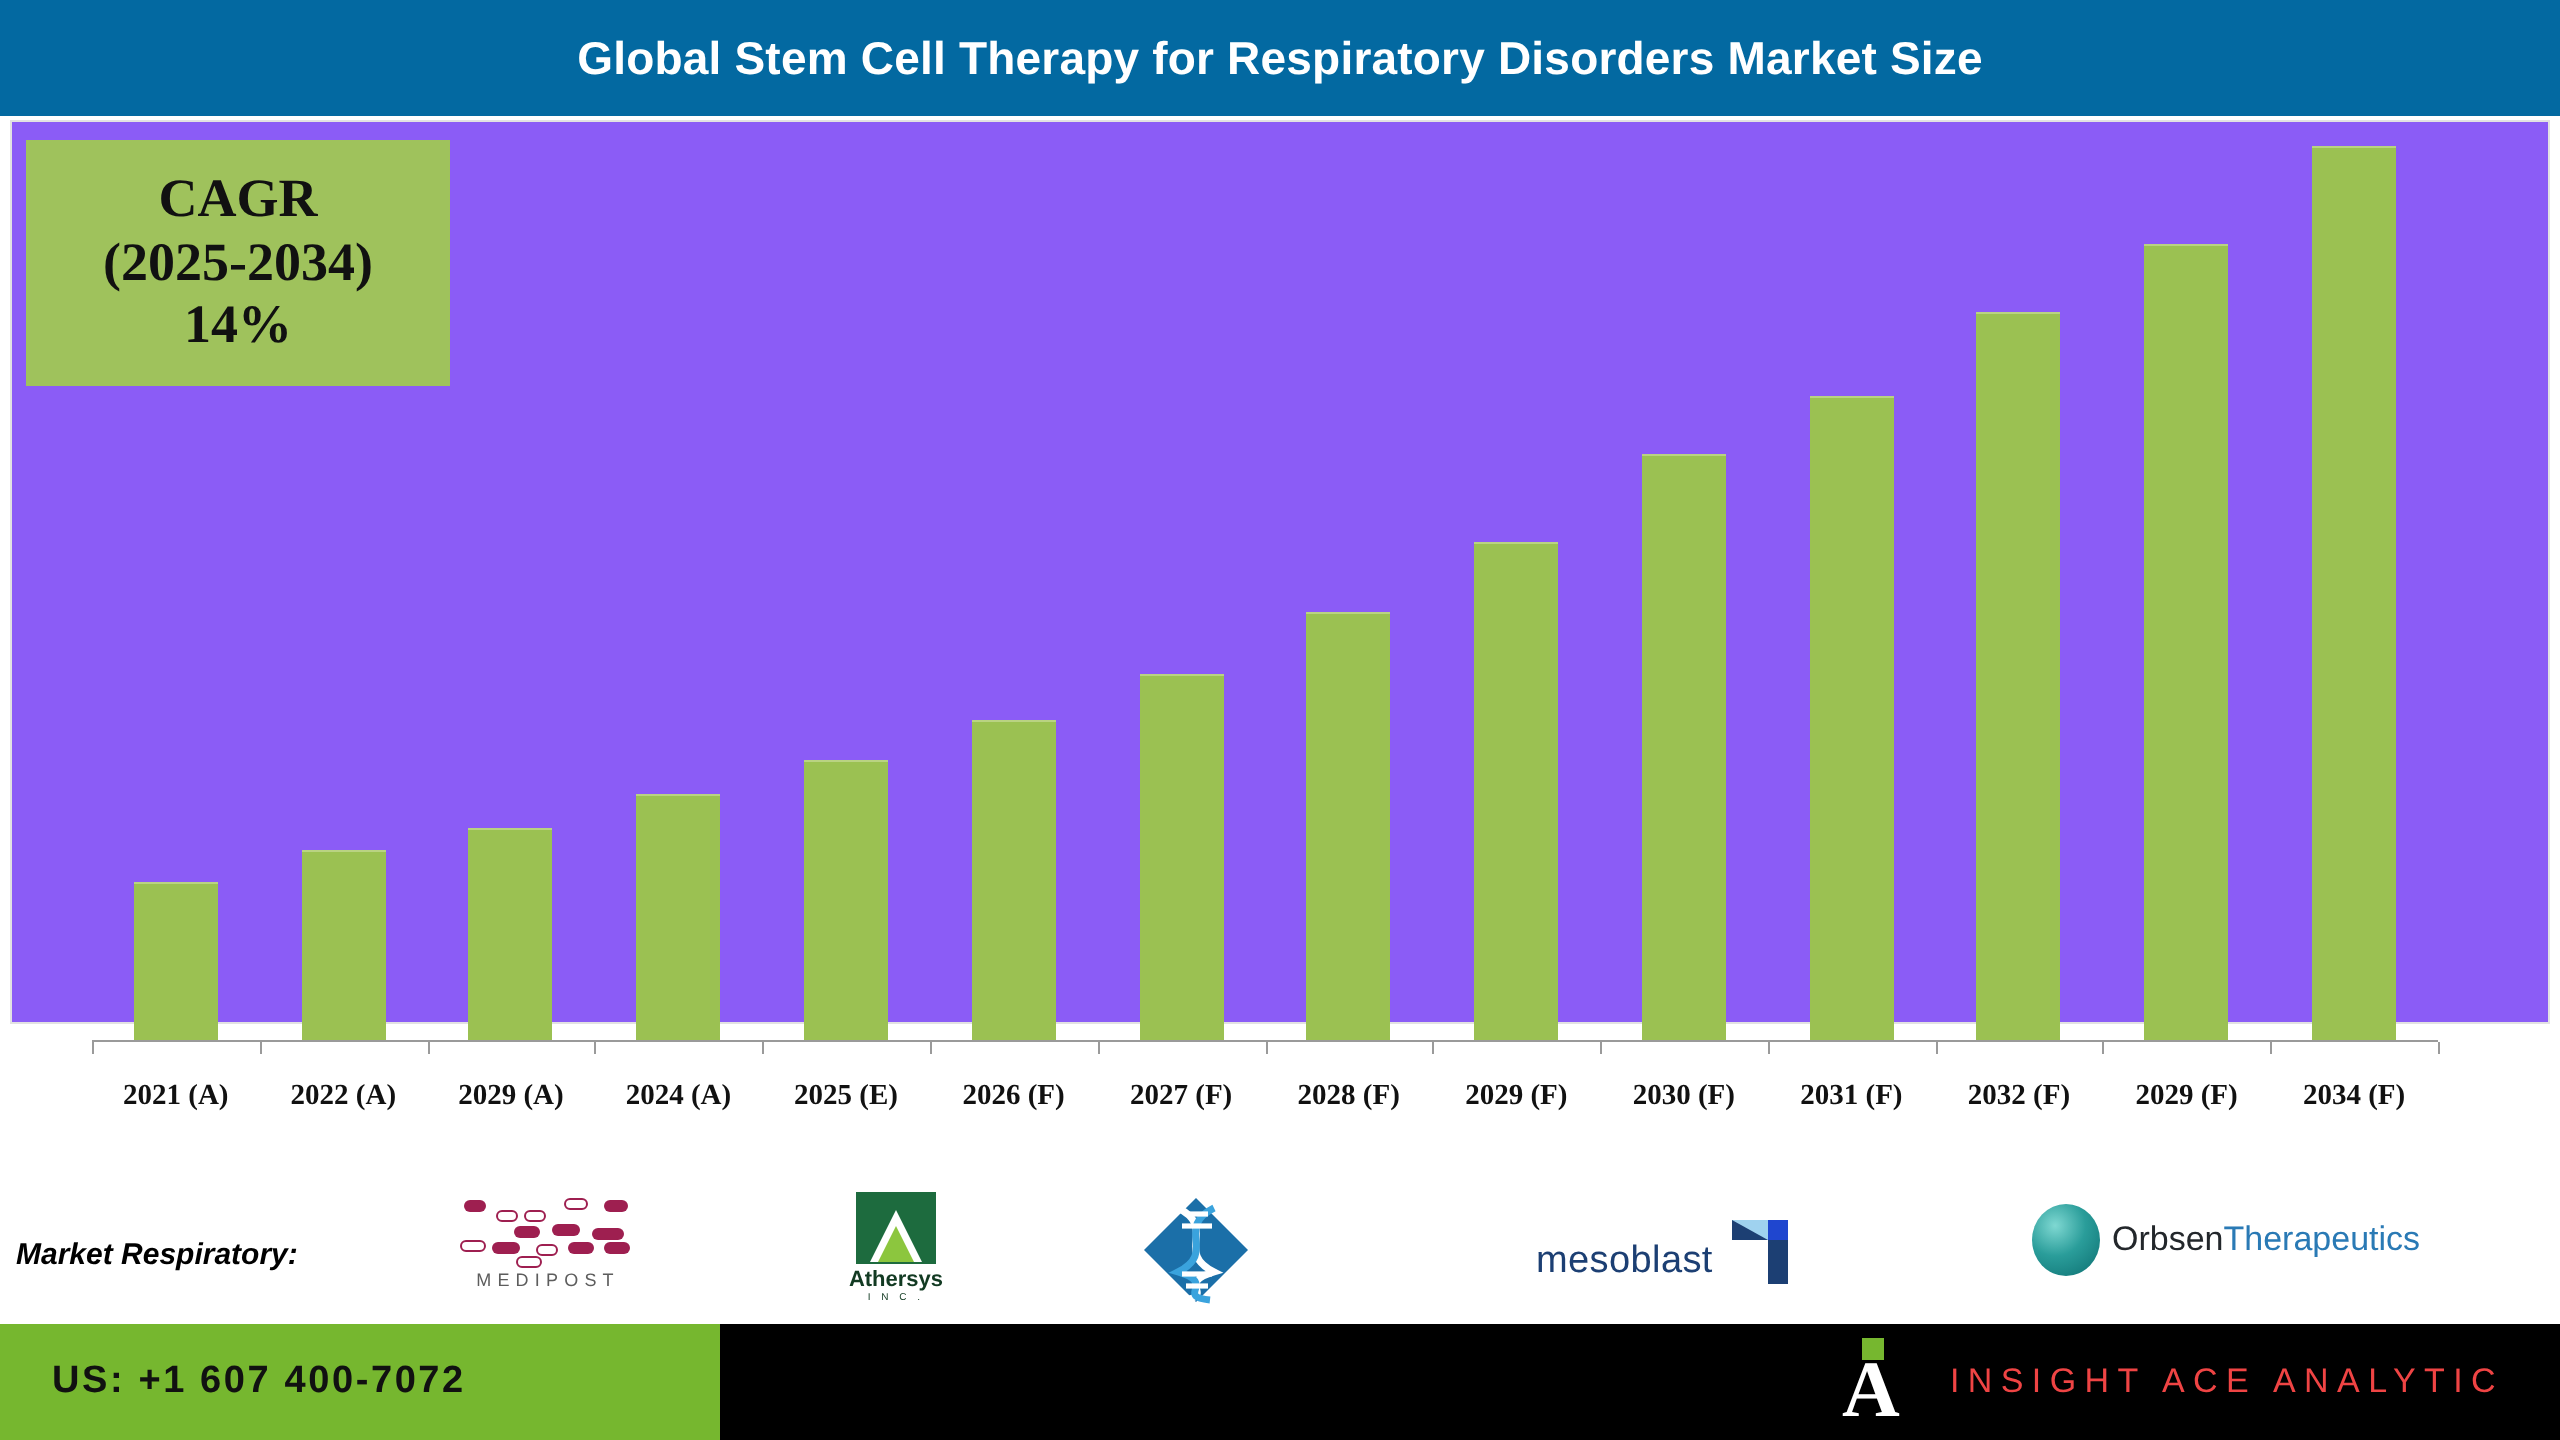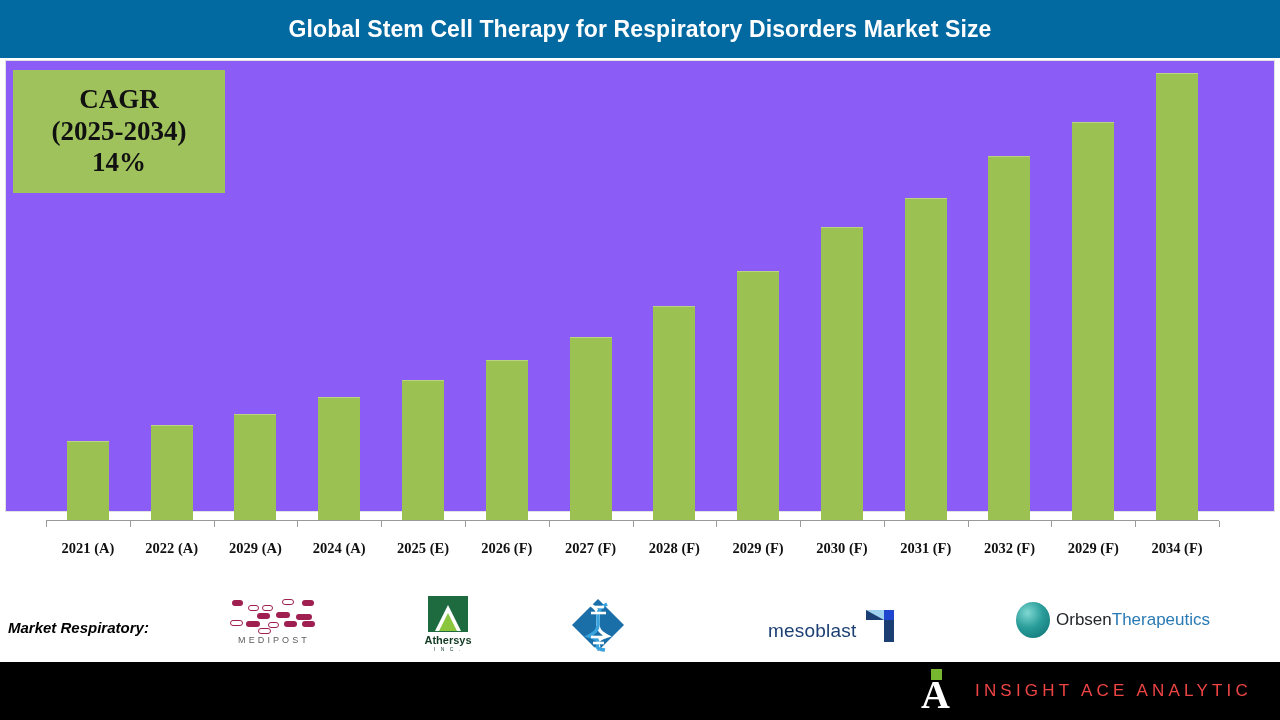--- a/index.html
+++ b/index.html
@@ -332,20 +332,23 @@
     <div class="logo orbsen">
       <div class="orb-inner">
         <div class="orb-ball"></div>
         <div class="wm"><span class="a">Orbsen</span><span class="b">Therapeutics</span></div>
       </div>
     </div>
 
   </div>
 
   <div class="bottom">
+    <div class="phone-band">
+      <div class="txt">US: +1 607 400-7072</div>
+    </div>
     <div class="brand">
       <div class="brand-mark">
         <div class="sq"></div>
         <div class="a">A</div>
       </div>
       <div class="name">INSIGHT ACE ANALYTIC</div>
     </div>
   </div>
 
 </div>

